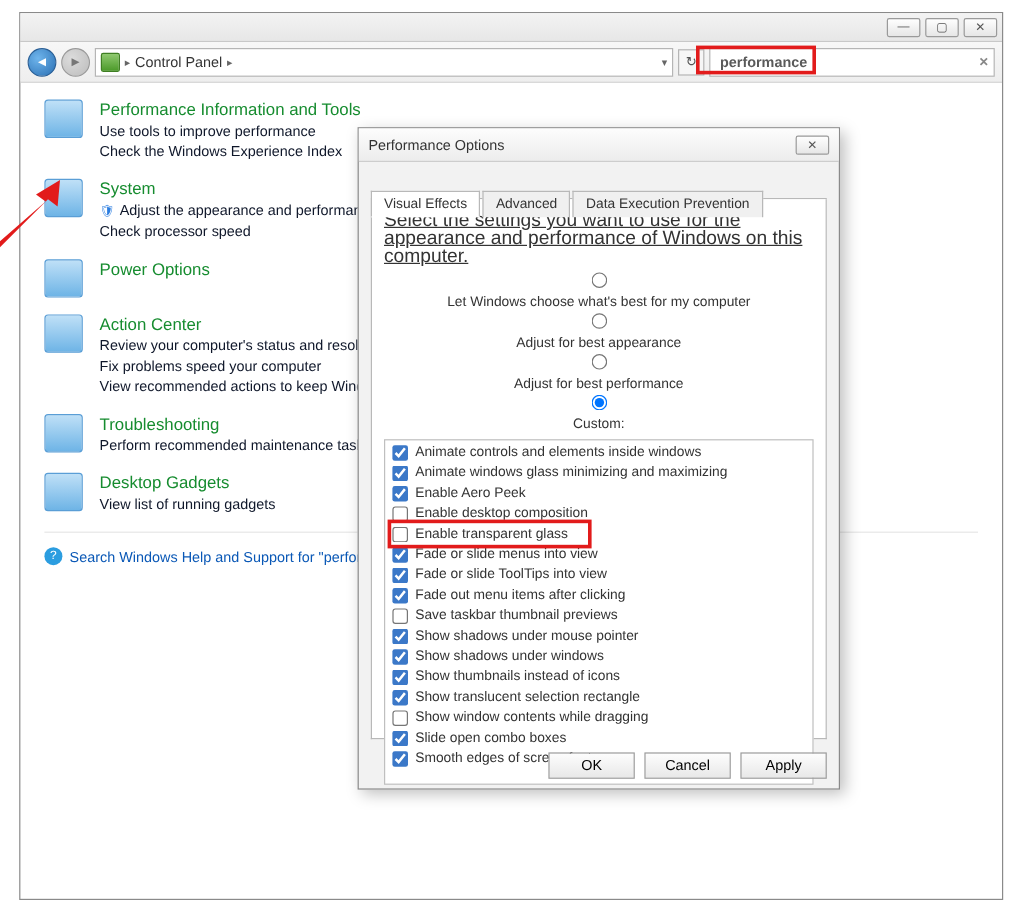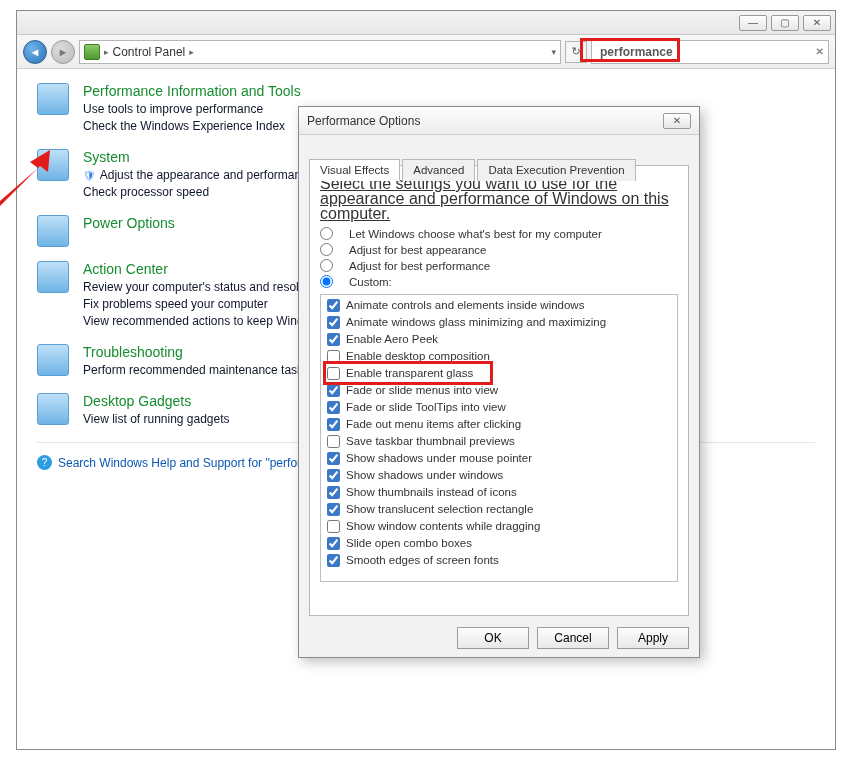--- a/index.html
+++ b/index.html
@@ -150,21 +150,21 @@
   }
   .tab.active { background:#fff; border-bottom:1px solid #fff;}
   .tabpage {
     border:1px solid #b8b8b8;
     border-top:none;
     background:#fff;
     padding:10px 10px 6px;
     height: 450px;
   }
   .intro { font-size:16px; color:#333; line-height:15px; margin-bottom:6px;text-decoration:underline;}
-  .radio-row { display:flex;align-items:center;gap:16px;font-size:11.5px;margin:3px 0;}
+  .radio-row { display:flex;align-items:center;gap:6px;font-size:11.5px;margin:3px 0;flex-direction:column;}
   .radio-row input { margin:0;}
   .checklist {
     margin-top:6px;
     border:1px solid #bfbfbf;
     background:#fff;
     height: 288px;
     overflow-y: scroll;
     padding:2px 0;
     position:relative;
   }

